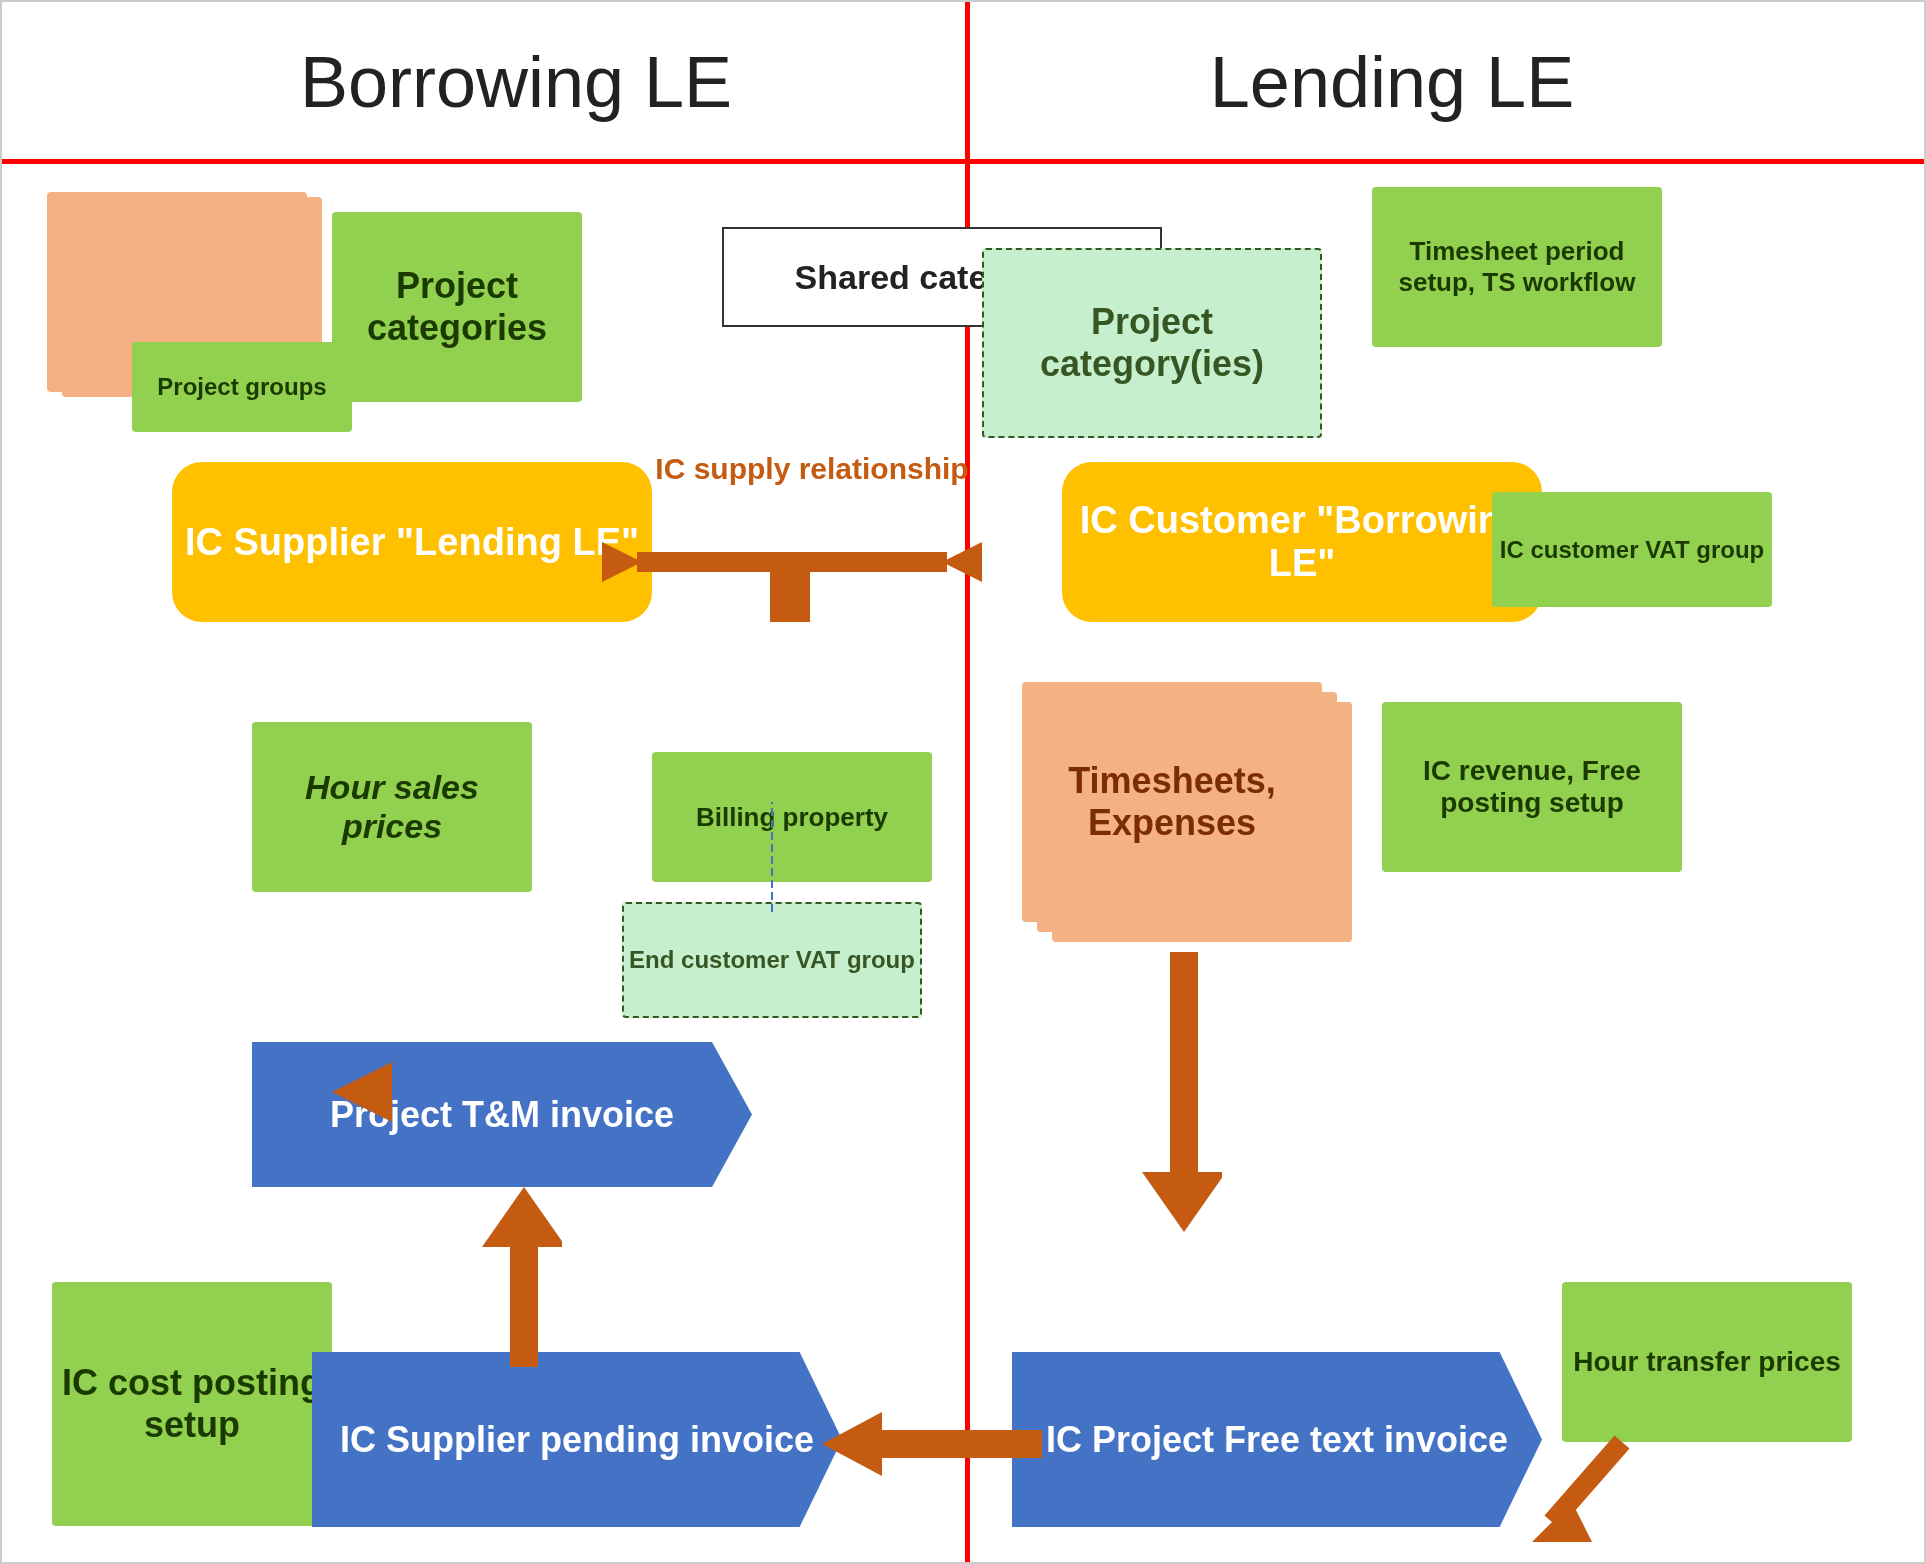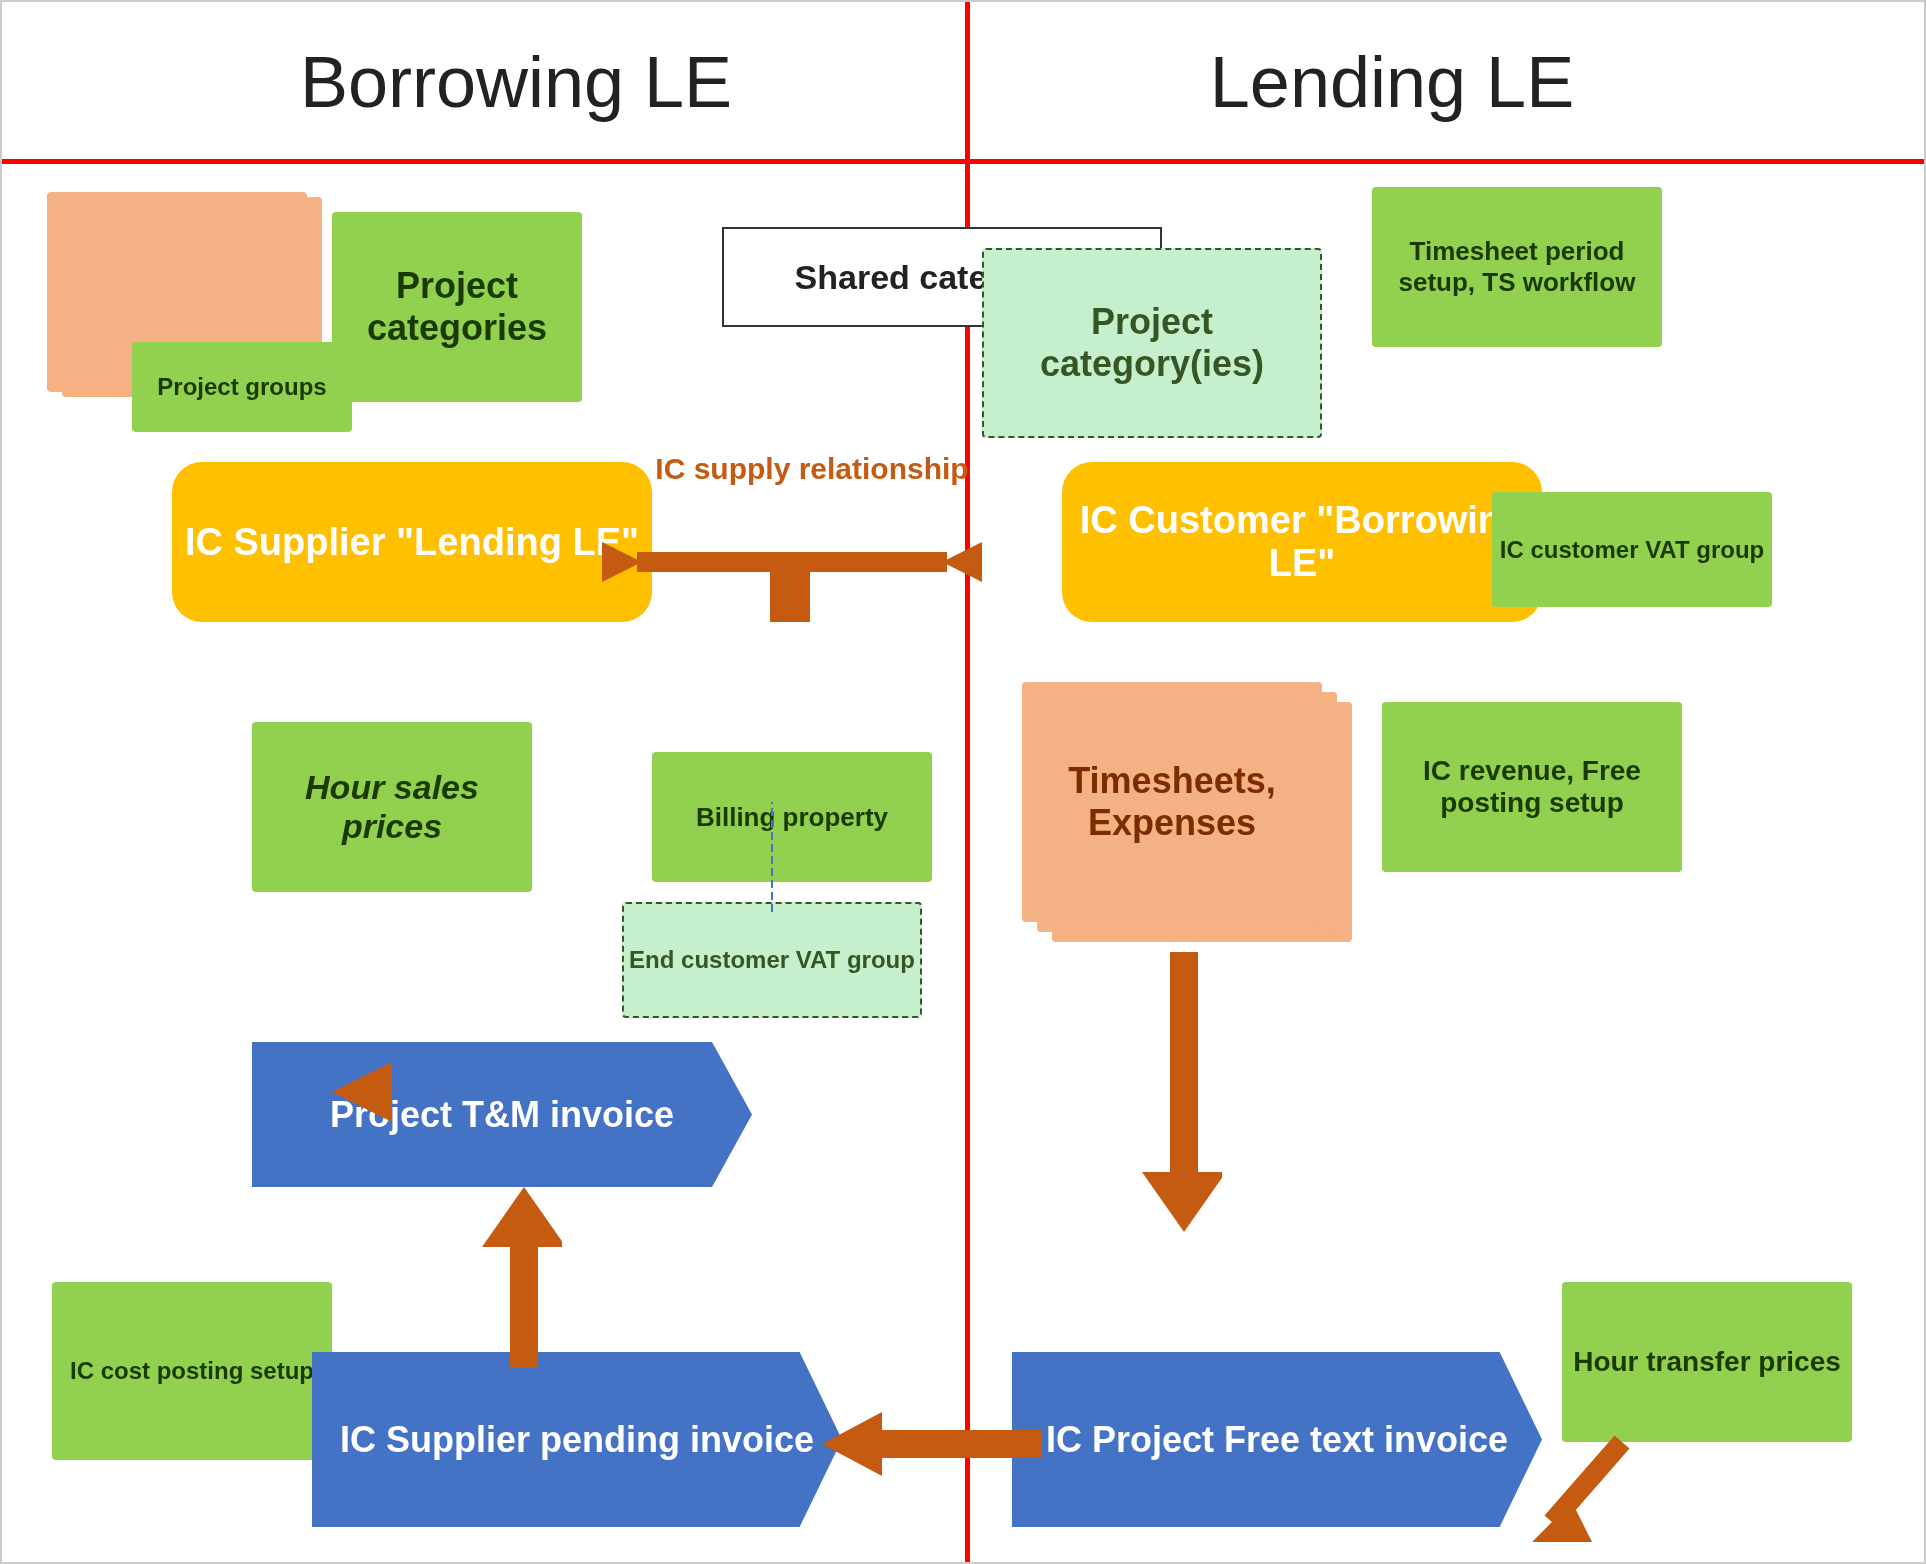--- a/index.html
+++ b/index.html
@@ -206,21 +206,21 @@
 
   <svg style="position:absolute; left:330px; top:1060px; z-index:10;" width="80" height="60">
     <polygon points="0,30 60,0 60,60" fill="#C55A11"></polygon>
   </svg>
 
   <svg style="position:absolute; left:1140px; top:950px; z-index:10;" width="80" height="280">
     <rect x="28" y="0" width="28" height="220" fill="#C55A11"></rect>
     <polygon points="0,220 84,220 42,280" fill="#C55A11"></polygon>
   </svg>
 
-  <div class="box box-green" style="left:50px; top:1280px; width:280px; height:178px; font-size:24px;">
+  <div class="box box-green" style="left:50px; top:1280px; width:280px; height:244px; font-size:36px;">
     <span>IC cost posting setup</span>
   </div>
 
   <div style="position:absolute; left:310px; top:1350px; width:530px; height:175px; background:#4472C4; color:white; font-size:36px; font-weight:bold; display:flex; align-items:center; justify-content:center; text-align:center; clip-path:polygon(0 0, 92% 0, 100% 50%, 92% 100%, 0 100%);">
     <span>IC Supplier pending invoice</span>
   </div>
 
   <svg style="position:absolute; left:480px; top:1185px; z-index:10;" width="80" height="180">
     <polygon points="0,60 84,60 42,0" fill="#C55A11"></polygon>
     <rect x="28" y="60" width="28" height="120" fill="#C55A11"></rect>

